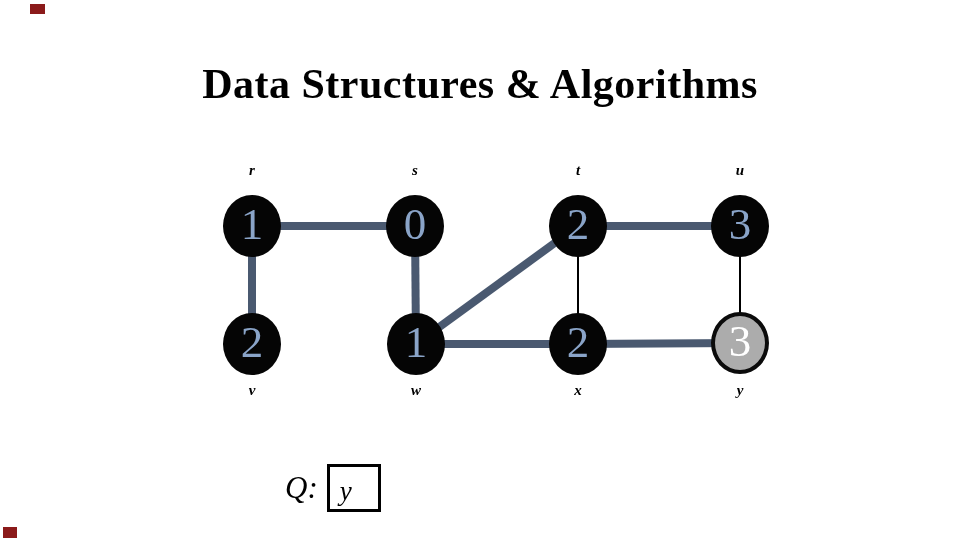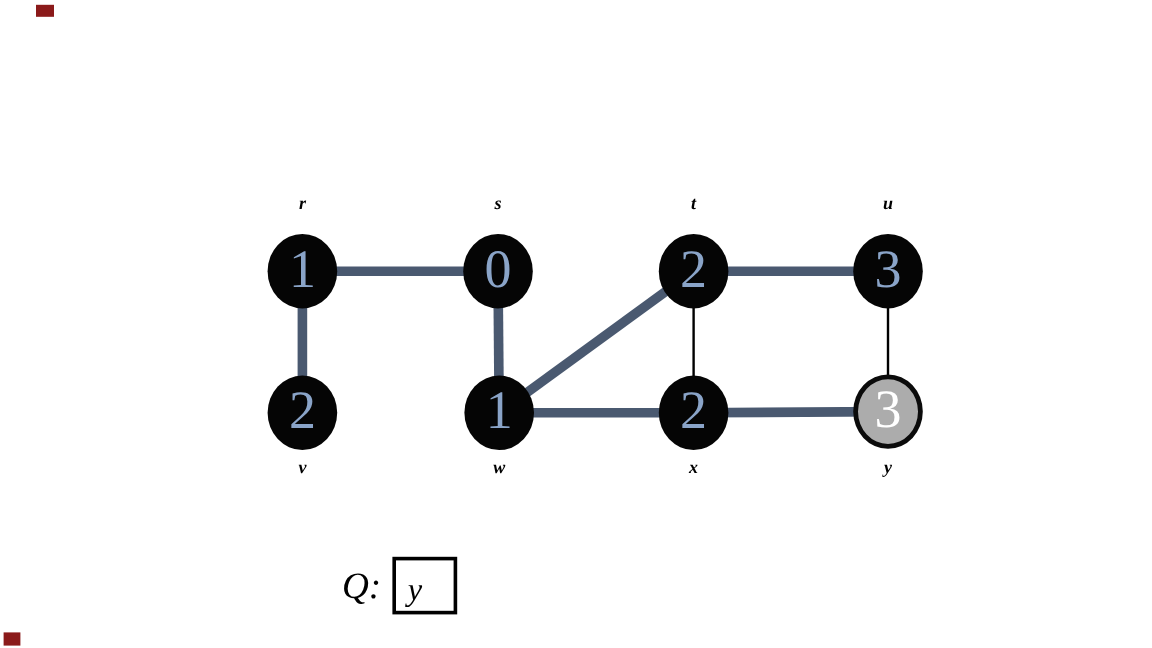--- a/index.html
+++ b/index.html
@@ -85,20 +85,21 @@
     color: #000000;
   }
 </style>
 </head>
 <body>
 
 <div id="slide">
   <div id="accent-top-left" class="accent"></div>
   <div id="accent-bottom-left" class="accent"></div>
 
+  <div id="title">Data Structures &amp; Algorithms</div>
 
   <svg id="edge-layer" viewBox="0 0 960 540" xmlns="http://www.w3.org/2000/svg">
       <line x1="252" y1="226" x2="415" y2="226" stroke="#4A5970" stroke-width="8"></line>
       <line x1="578" y1="226" x2="740" y2="226" stroke="#4A5970" stroke-width="8"></line>
       <line x1="252" y1="226" x2="252" y2="344" stroke="#4A5970" stroke-width="8"></line>
       <line x1="415" y1="226" x2="416" y2="344" stroke="#4A5970" stroke-width="8"></line>
       <line x1="578" y1="226" x2="416" y2="344" stroke="#4A5970" stroke-width="8"></line>
       <line x1="416" y1="344" x2="578" y2="344" stroke="#4A5970" stroke-width="8"></line>
       <line x1="578" y1="344" x2="740" y2="343" stroke="#4A5970" stroke-width="8"></line>
       <line x1="578" y1="226" x2="578" y2="344" stroke="#000000" stroke-width="2"></line>

